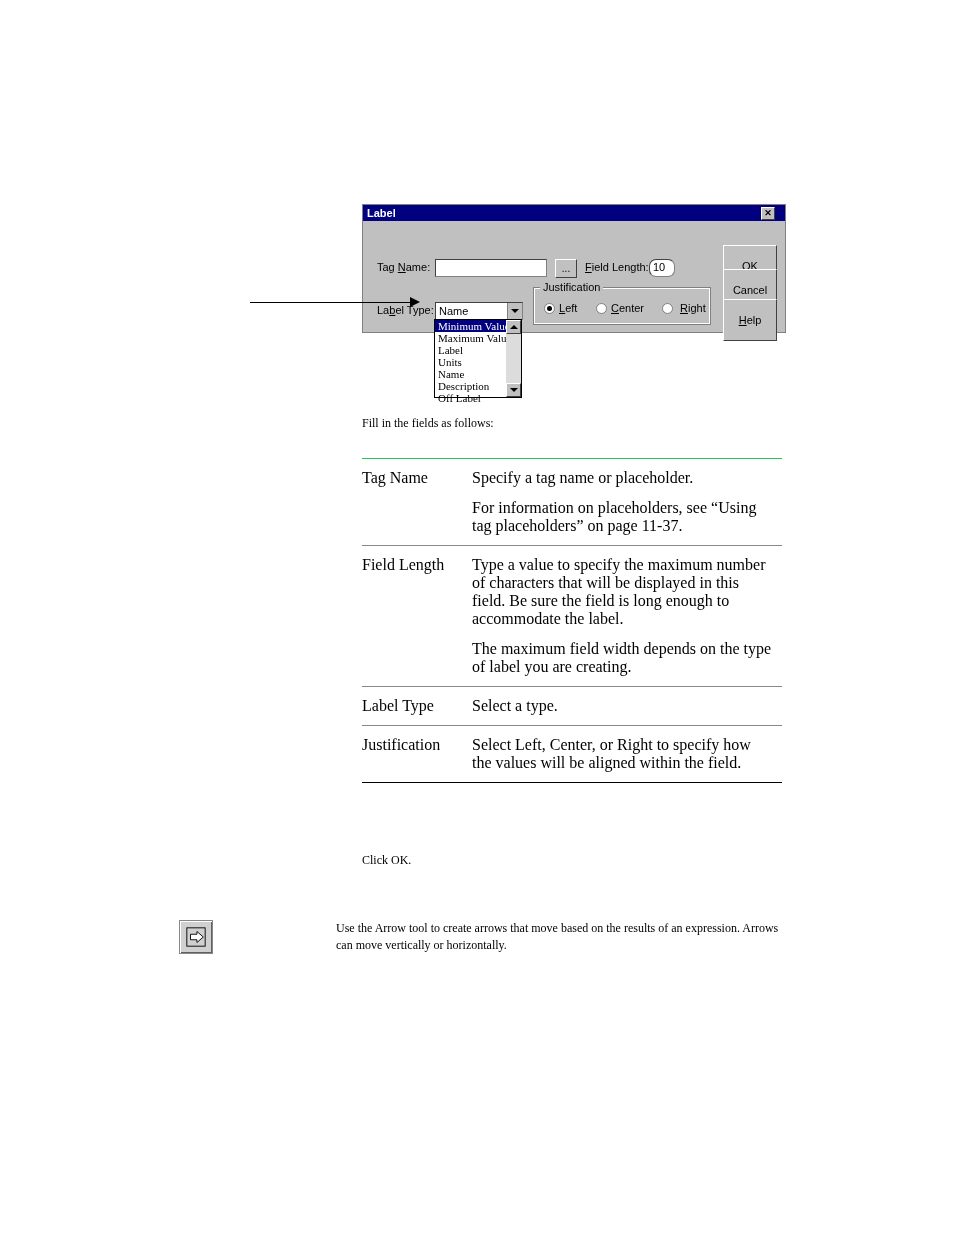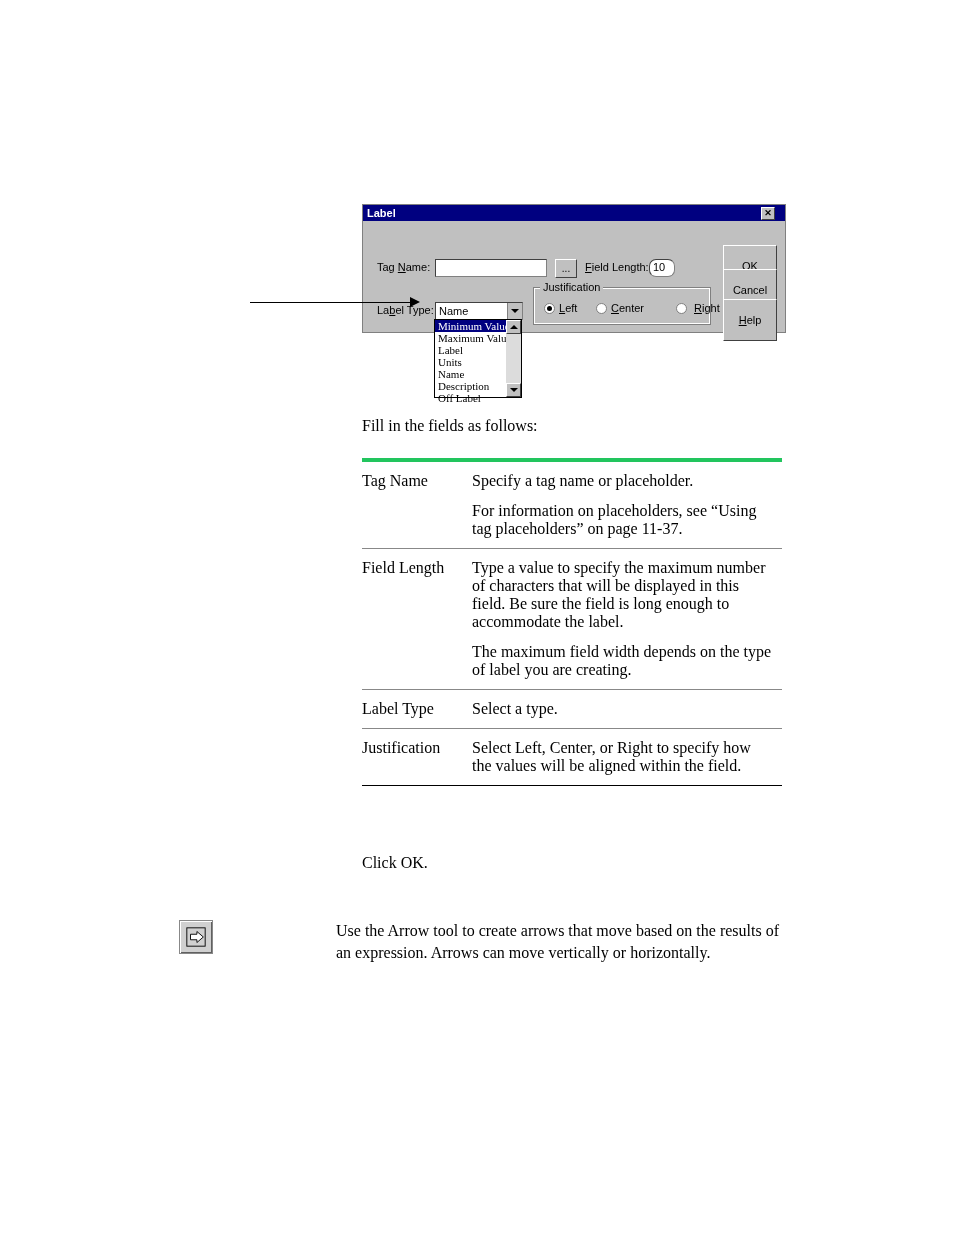--- a/index.html
+++ b/index.html
@@ -133,32 +133,32 @@
   .arrow-indicator .head {
     position:absolute; right:0; top:3px;
     width:0; height:0;
     border-top:5px solid transparent;
     border-bottom:5px solid transparent;
     border-left:10px solid #000;
   }
   
   .body-text {
     position: absolute;
-    font-size: 16px;
+    font-size: 12px;
     line-height: 1.4;
   }
   .table-wrap {
     position: absolute;
     left: 362px;
     top: 458px;
     width: 420px;
   }
   .tbl { width: 100%; border-collapse: collapse; font-size: 16px; }
   .tbl td { vertical-align: top; padding: 10px 8px 10px 0; }
-  .tbl tr.first td { border-top: 4px solid #22c55e; }
+  .tbl tr.first td { border-top: 1px solid #22c55e; }
   .tbl td.col1 { width: 110px; }
   .tbl tr + tr td { border-top: 1px solid #888; }
   .tbl td p + p { margin-top: 12px; }
   .tbl-end { border-top:1px solid #000; height:1px; }
   
   .tool-icon {
     position:absolute; left:179px; top:920px;
     width:34px; height:34px;
     background:#d0d0d0;
     border:1px solid #888;
@@ -204,21 +204,21 @@
     <div class="groupbox" style="left:170px; top:66px; width:178px; height:38px;">
       <div class="groupbox-title">Justification</div>
       <div class="radio" style="left:10px; top:14px;">
         <div class="radio-dot checked"></div>
         <span><u>L</u>eft</span>
       </div>
       <div class="radio" style="left:62px; top:14px;">
         <div class="radio-dot"></div>
         <span><u>C</u>enter</span>
       </div>
-      <div class="radio" style="left:142px; top:14px;gap:7px;">
+      <div class="radio" style="left:128px; top:14px;gap:7px;">
         <div class="radio-dot"></div>
         <span><u>R</u>ight</span>
       </div>
     </div>
 
     <div class="btn-win" style="left:360px; top:24px; width:54px;">OK</div>
     <div class="btn-win" style="left:360px; top:48px; width:54px;">Cancel</div>
     <div class="btn-win" style="left:360px; top:78px; width:54px;"><u>H</u>elp</div>
   </div>
 </div>

